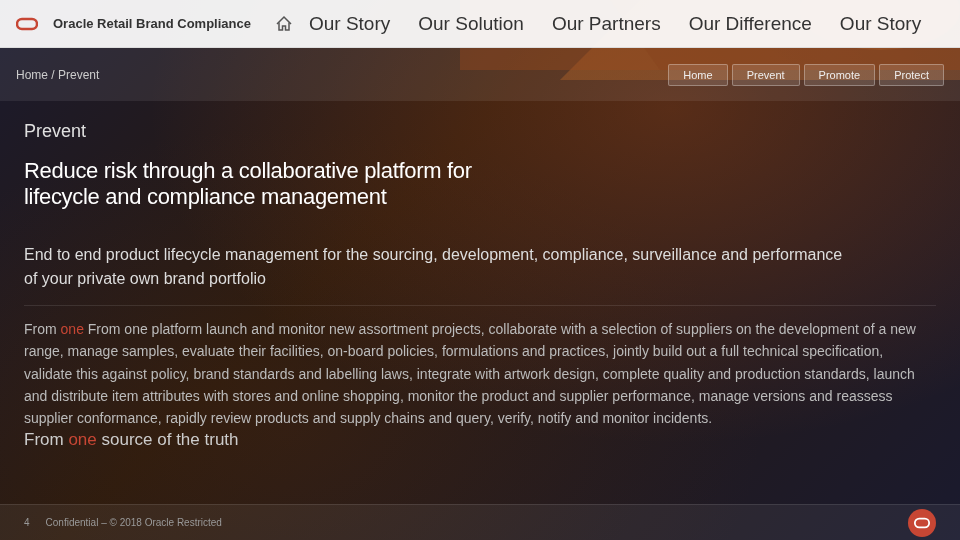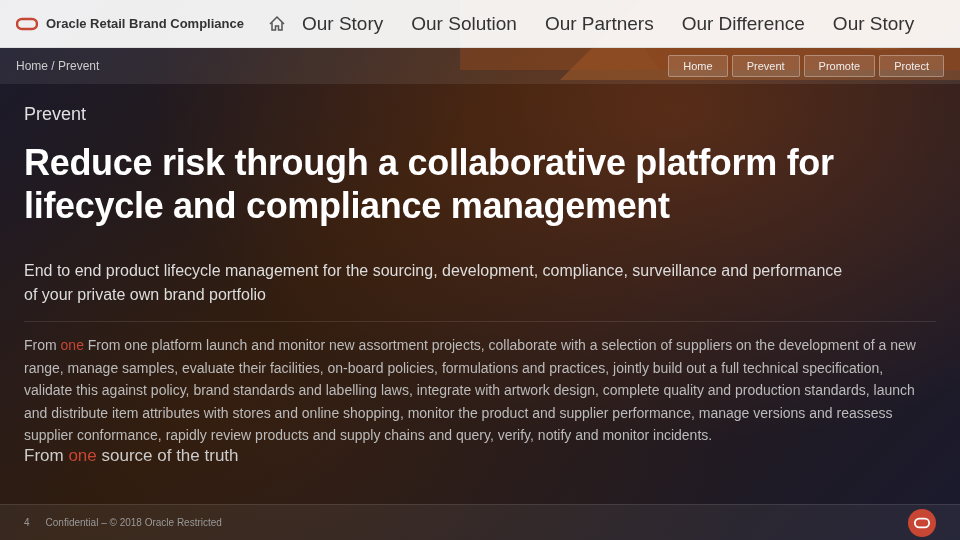--- a/index.html
+++ b/index.html
@@ -32,21 +32,21 @@
       height: 48px;
       display: flex;
       align-items: center;
       padding: 0 16px;
       border-bottom: 1px solid #ddd;
     }
 
     .navbar-brand {
       display: flex;
       align-items: center;
-      gap: 8px;
+      gap: 15px;
       flex: 0 0 auto;
     }
 
     .oracle-logo {
       width: 22px;
       height: 16px;
       display: inline-block;
     }
 
     .brand-text {
@@ -76,21 +76,21 @@
       text-decoration: none;
       cursor: pointer;
       white-space: nowrap;
     }
 
     
     .breadcrumb-bar {
       position: relative;
       z-index: 10;
       background: rgba(255,255,255,0.08);
-      height: 36px;
+      height: 53px;
       display: flex;
       align-items: center;
       padding: 0 16px;
       justify-content: space-between;
     }
 
     .breadcrumb-text {
       font-size: 12px;
       color: #ccc;
     }
@@ -119,22 +119,22 @@
     }
 
     .page-title {
       font-size: 18px;
       font-weight: 400;
       color: #e0e0e0;
       margin-bottom: 16px;
     }
 
     .hero-heading {
-      font-size: 36px;
-      font-weight: 700;
+      font-size: 22px;
+      font-weight: 400;
       color: white;
       line-height: 1.2;
       margin-bottom: 18px;
       letter-spacing: -0.3px;
     }
 
     .sub-heading {
       font-size: 16px;
       font-weight: 400;
       color: #ddd;

